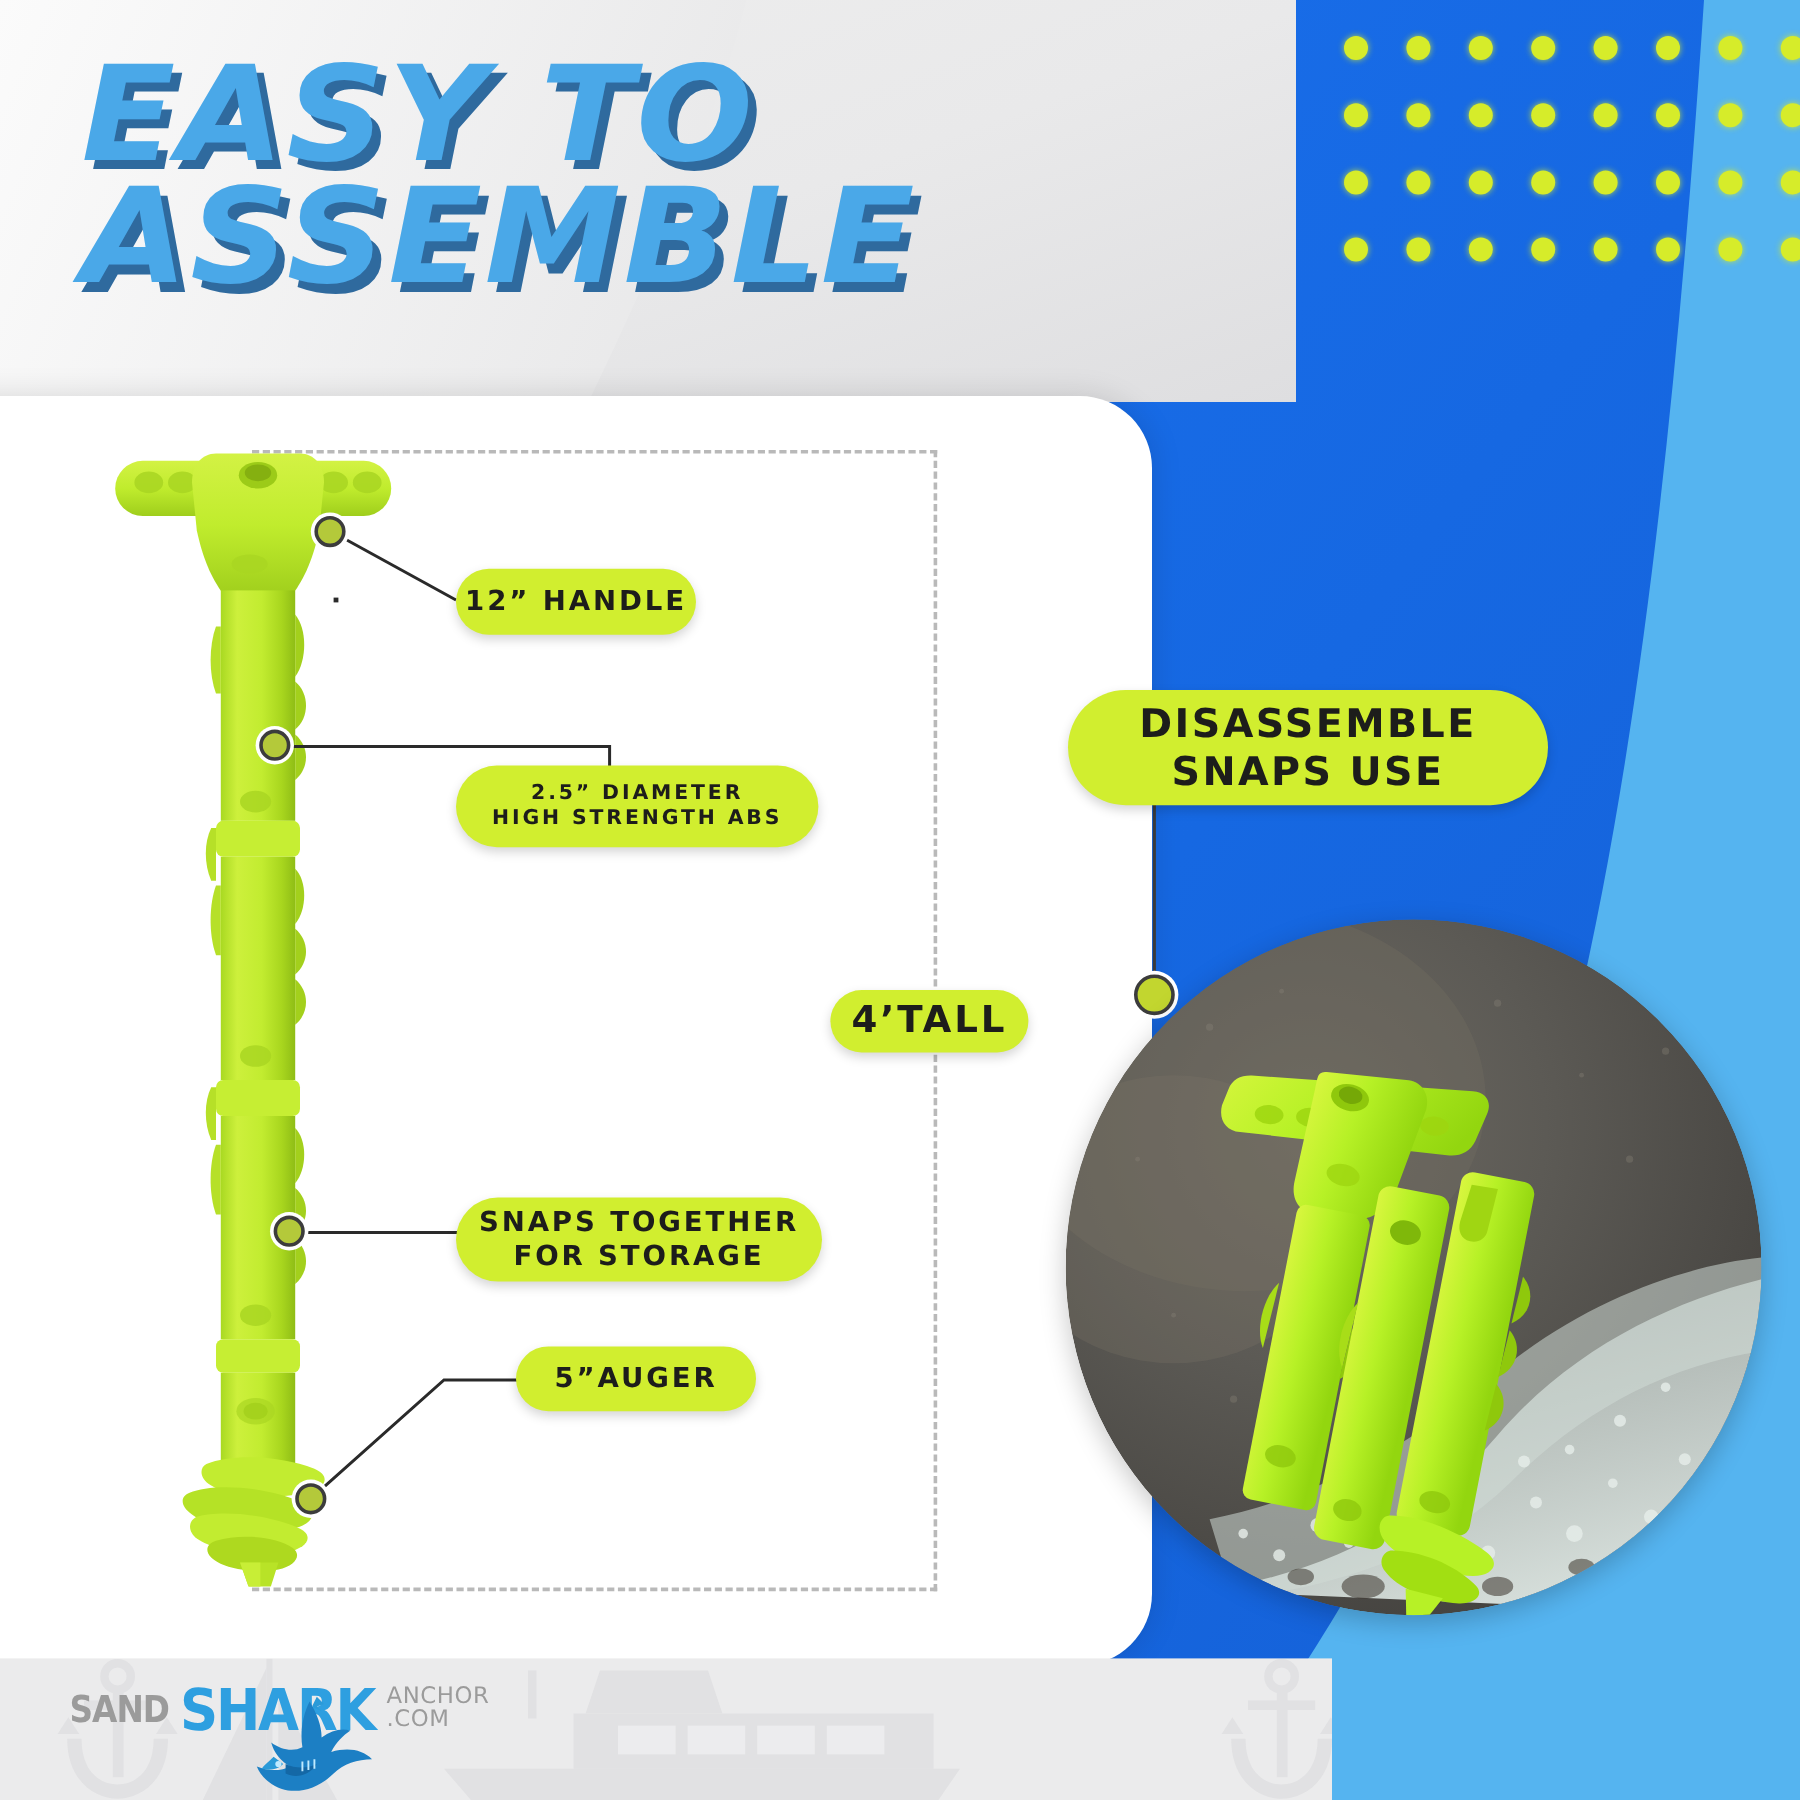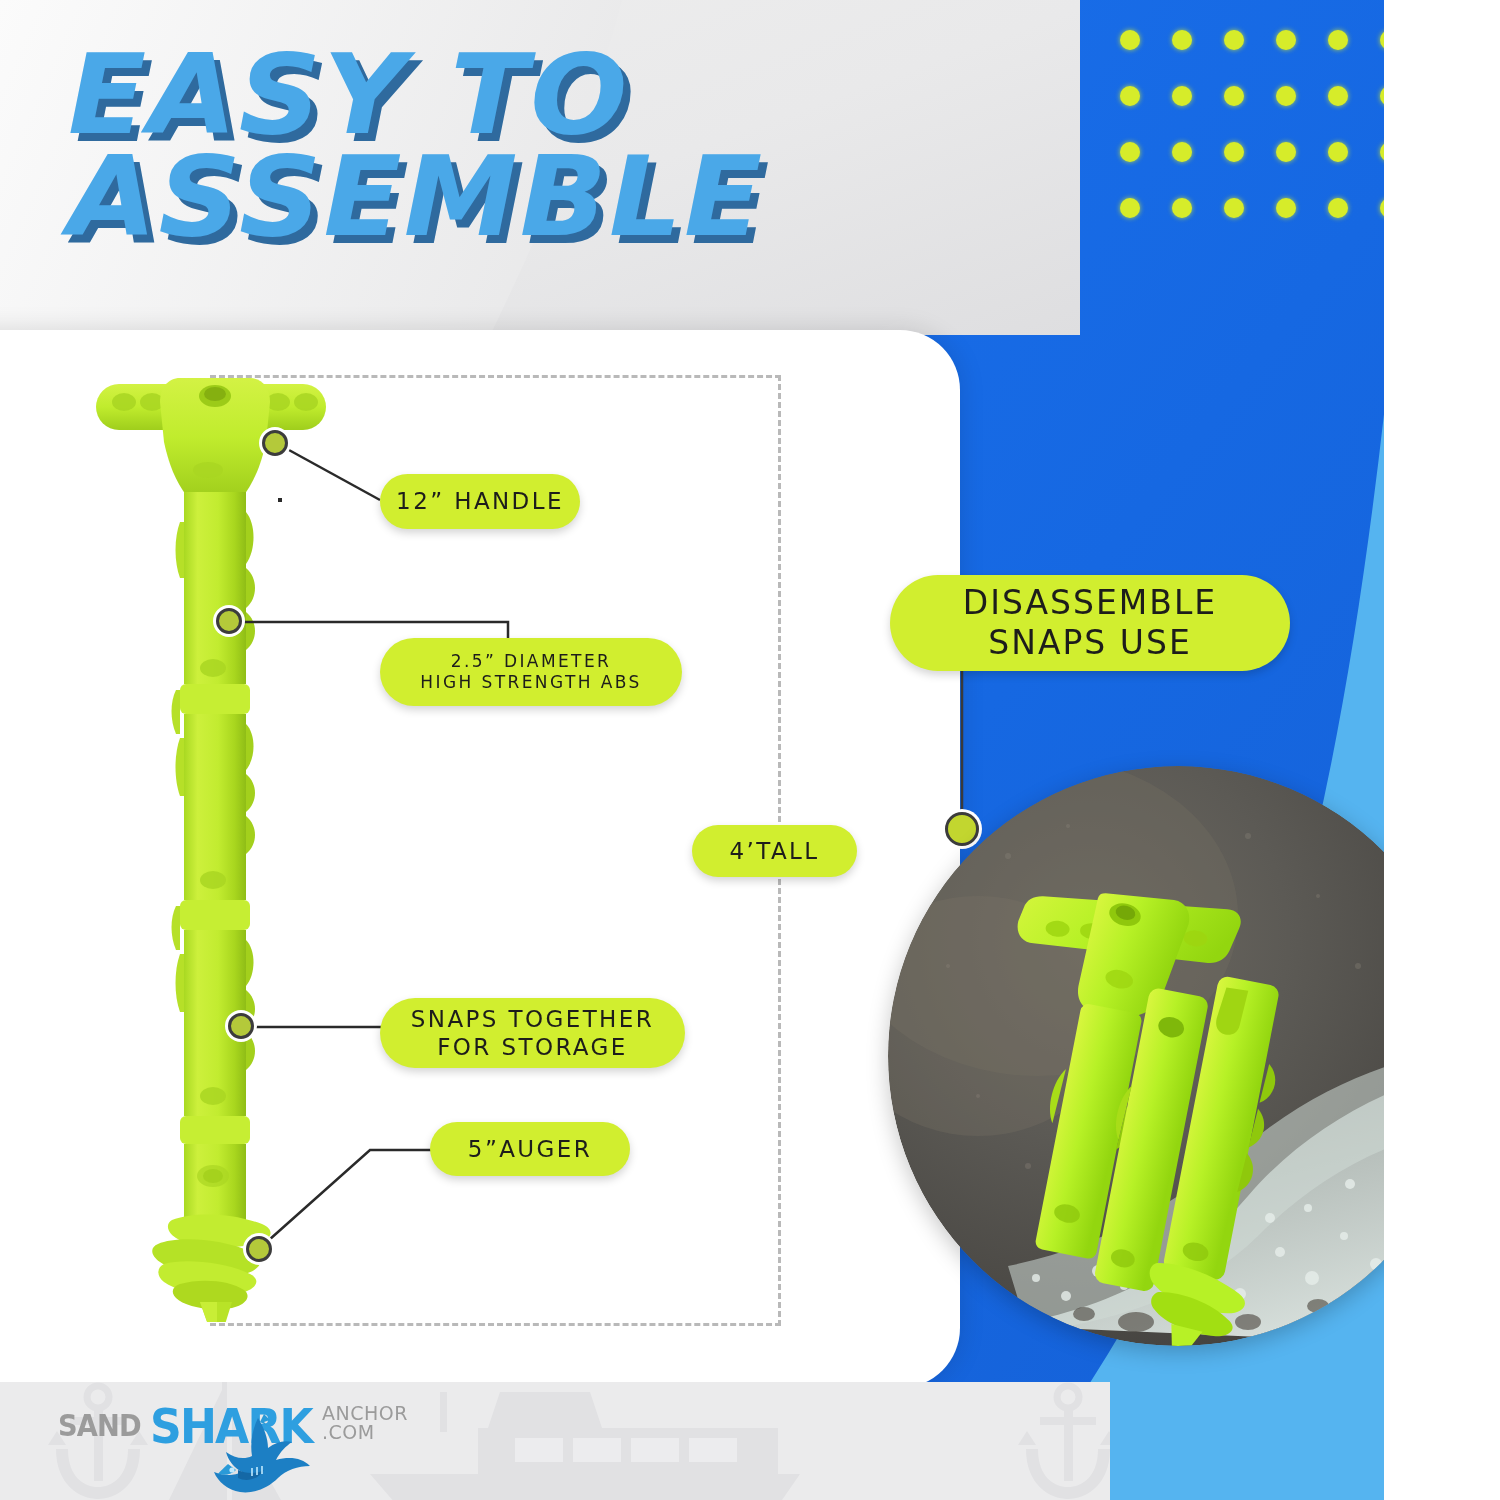--- a/index.html
+++ b/index.html
@@ -1,21 +1,21 @@
 <!DOCTYPE html>
 <html><head>
 <meta charset="utf-8">
 <style>
   html,body{margin:0;padding:0;}
   body{
     width:1500px;height:1500px;overflow:hidden;
     font-family:"Liberation Sans", sans-serif;
     background:#ffffff;
   }
-  #stage{position:relative;width:1384px;height:1500px;overflow:hidden;background:#0c4a6e;}
+  #stage{position:relative;width:1500px;height:1500px;overflow:hidden;background:#0c4a6e;}
 
   
   .bg-light-blue{
     position:absolute;inset:0;
     background:#55b4f0;
   }
   
   .white-panel{
     position:absolute;
     left:-40px;top:330px;width:1000px;height:1058px;
@@ -71,31 +71,31 @@
   
   .product{position:absolute;left:80px;top:372px;width:270px;height:950px;}
 
   
   .pill{
     position:absolute;
     background:#d1ee2f;
     color:#1d1d1b;
     border-radius:60px;
     font-family:"DejaVu Sans", sans-serif;
-    font-weight:normal;
+    font-weight:bold;
     letter-spacing:2.4px;
     text-align:center;
     display:flex;align-items:center;justify-content:center;
     line-height:1.22;
     box-shadow:0 4px 9px rgba(0,0,0,.17);
     white-space:pre-line;
   }
   #pill-handle{left:380px;top:474px;width:200px;height:55px;font-size:23px;}
   #pill-diameter{left:380px;top:638px;width:302px;height:68px;font-size:17px;}
-  #pill-tall{left:692px;top:825px;width:165px;height:52px;font-size:23px;}
+  #pill-tall{left:692px;top:825px;width:165px;height:52px;font-size:31px;}
   #pill-snaps{left:380px;top:998px;width:305px;height:70px;font-size:23px;}
   #pill-auger{left:430px;top:1122px;width:200px;height:54px;font-size:23px;}
   #pill-disassemble{left:890px;top:575px;width:400px;height:96px;font-size:33px;letter-spacing:2px;}
 
   
   .cdot{
     position:absolute;width:26px;height:26px;border-radius:50%;
     background:#b4c93a;border:3px solid #3c3c3c;
     box-shadow:0 0 0 3px #ffffff;
     box-sizing:border-box;

